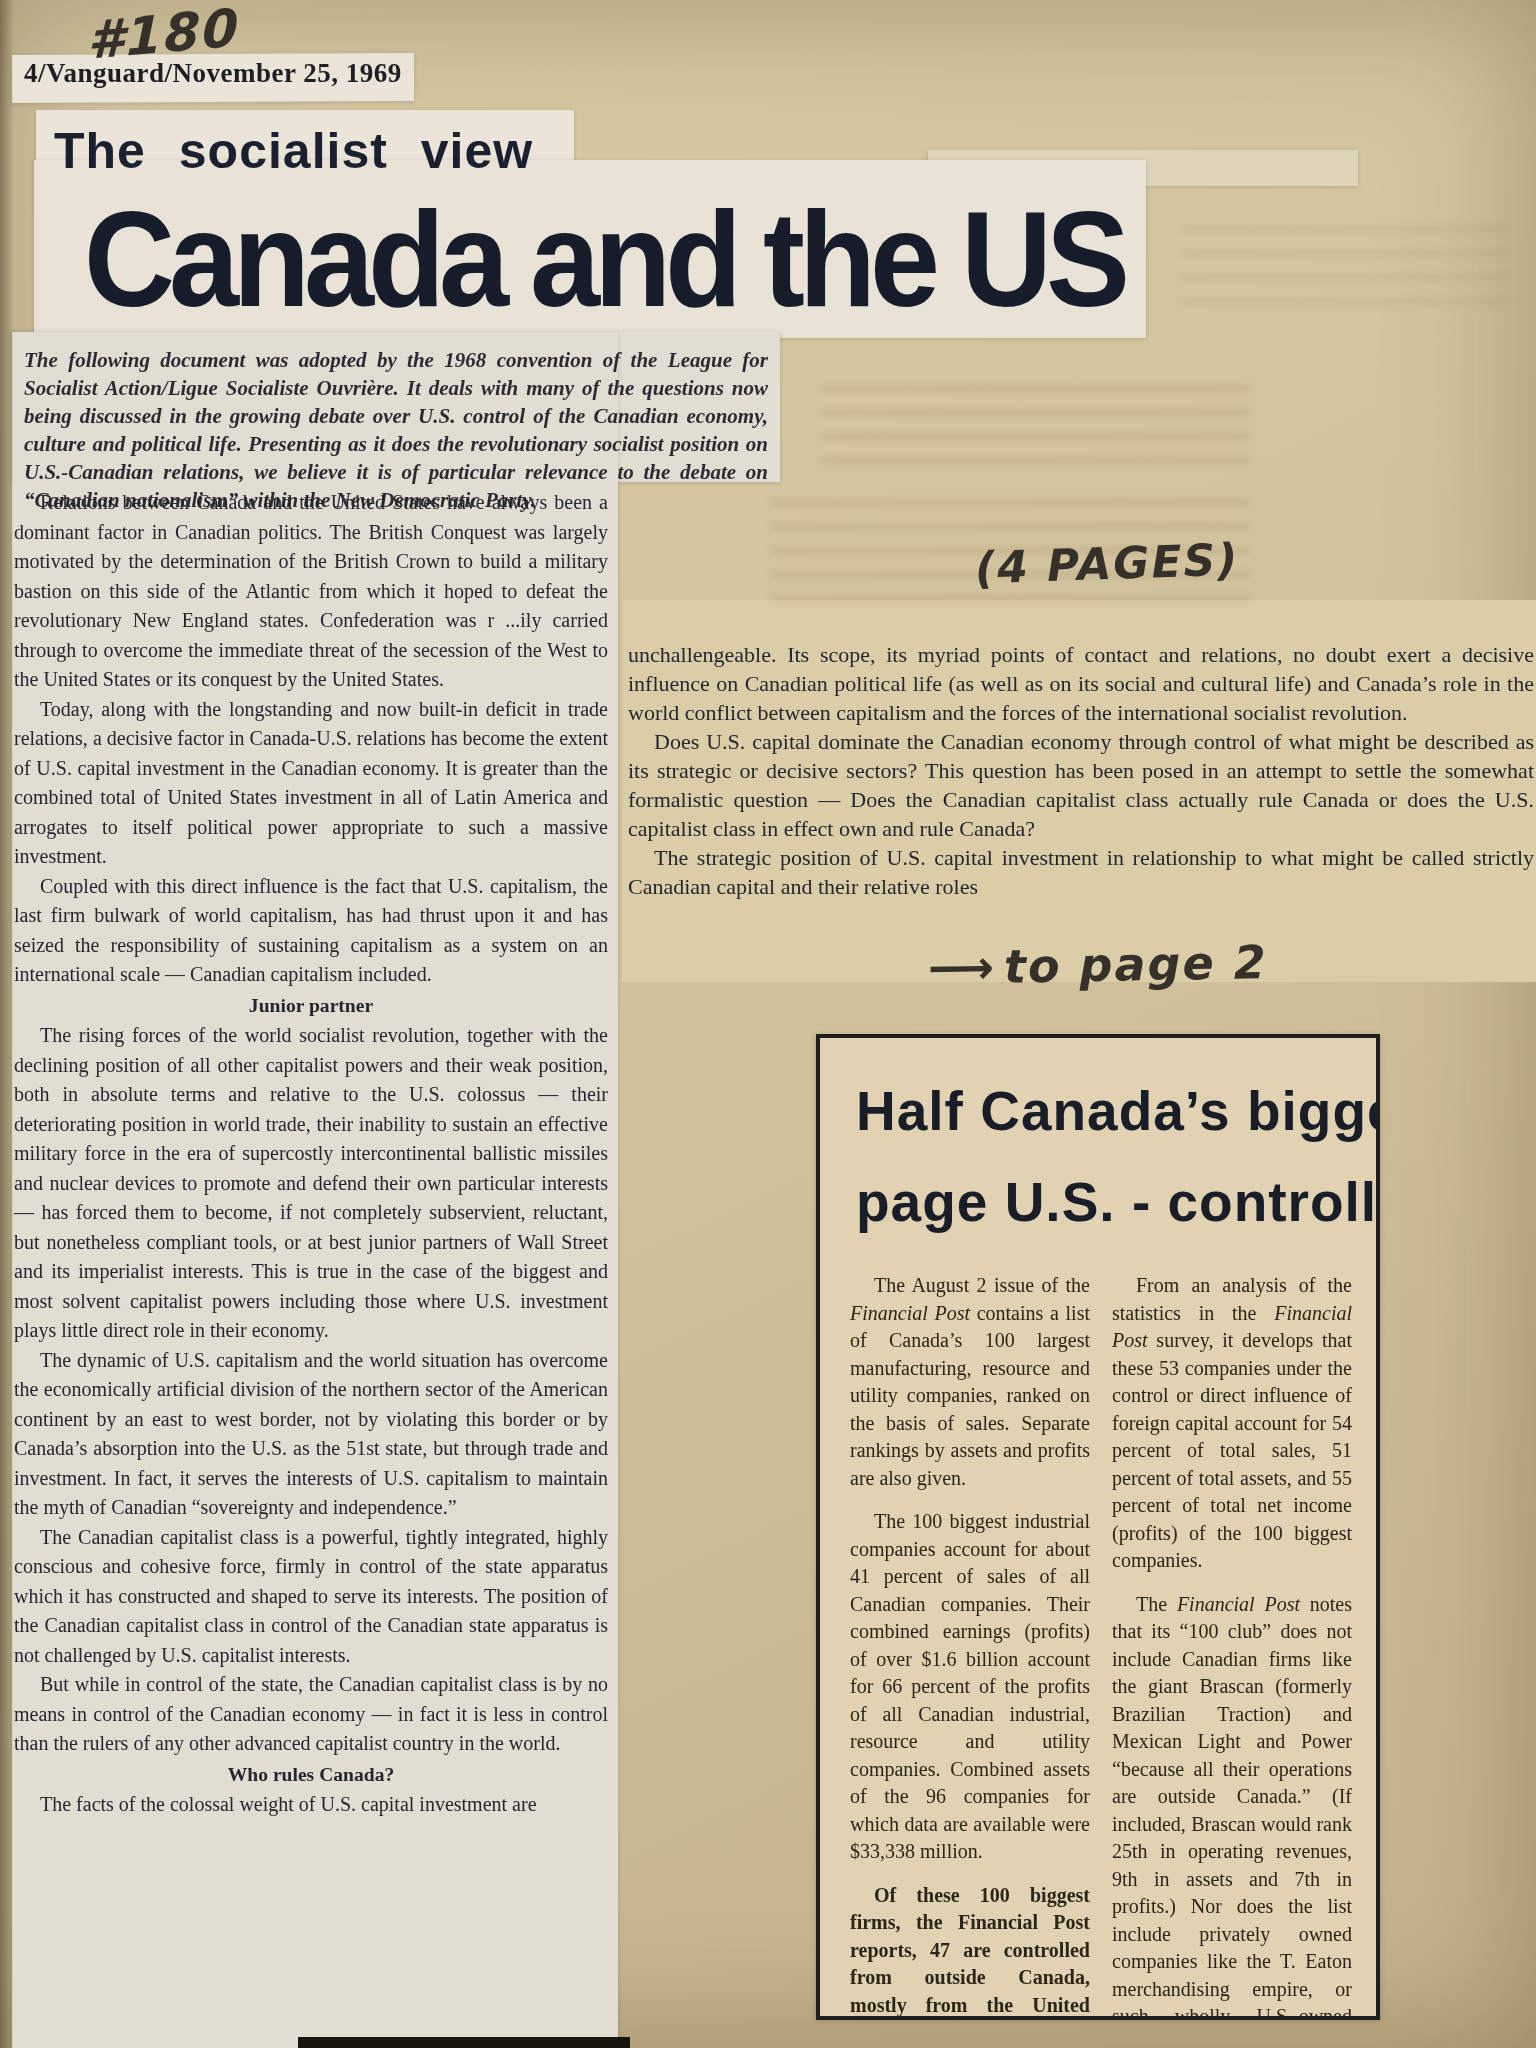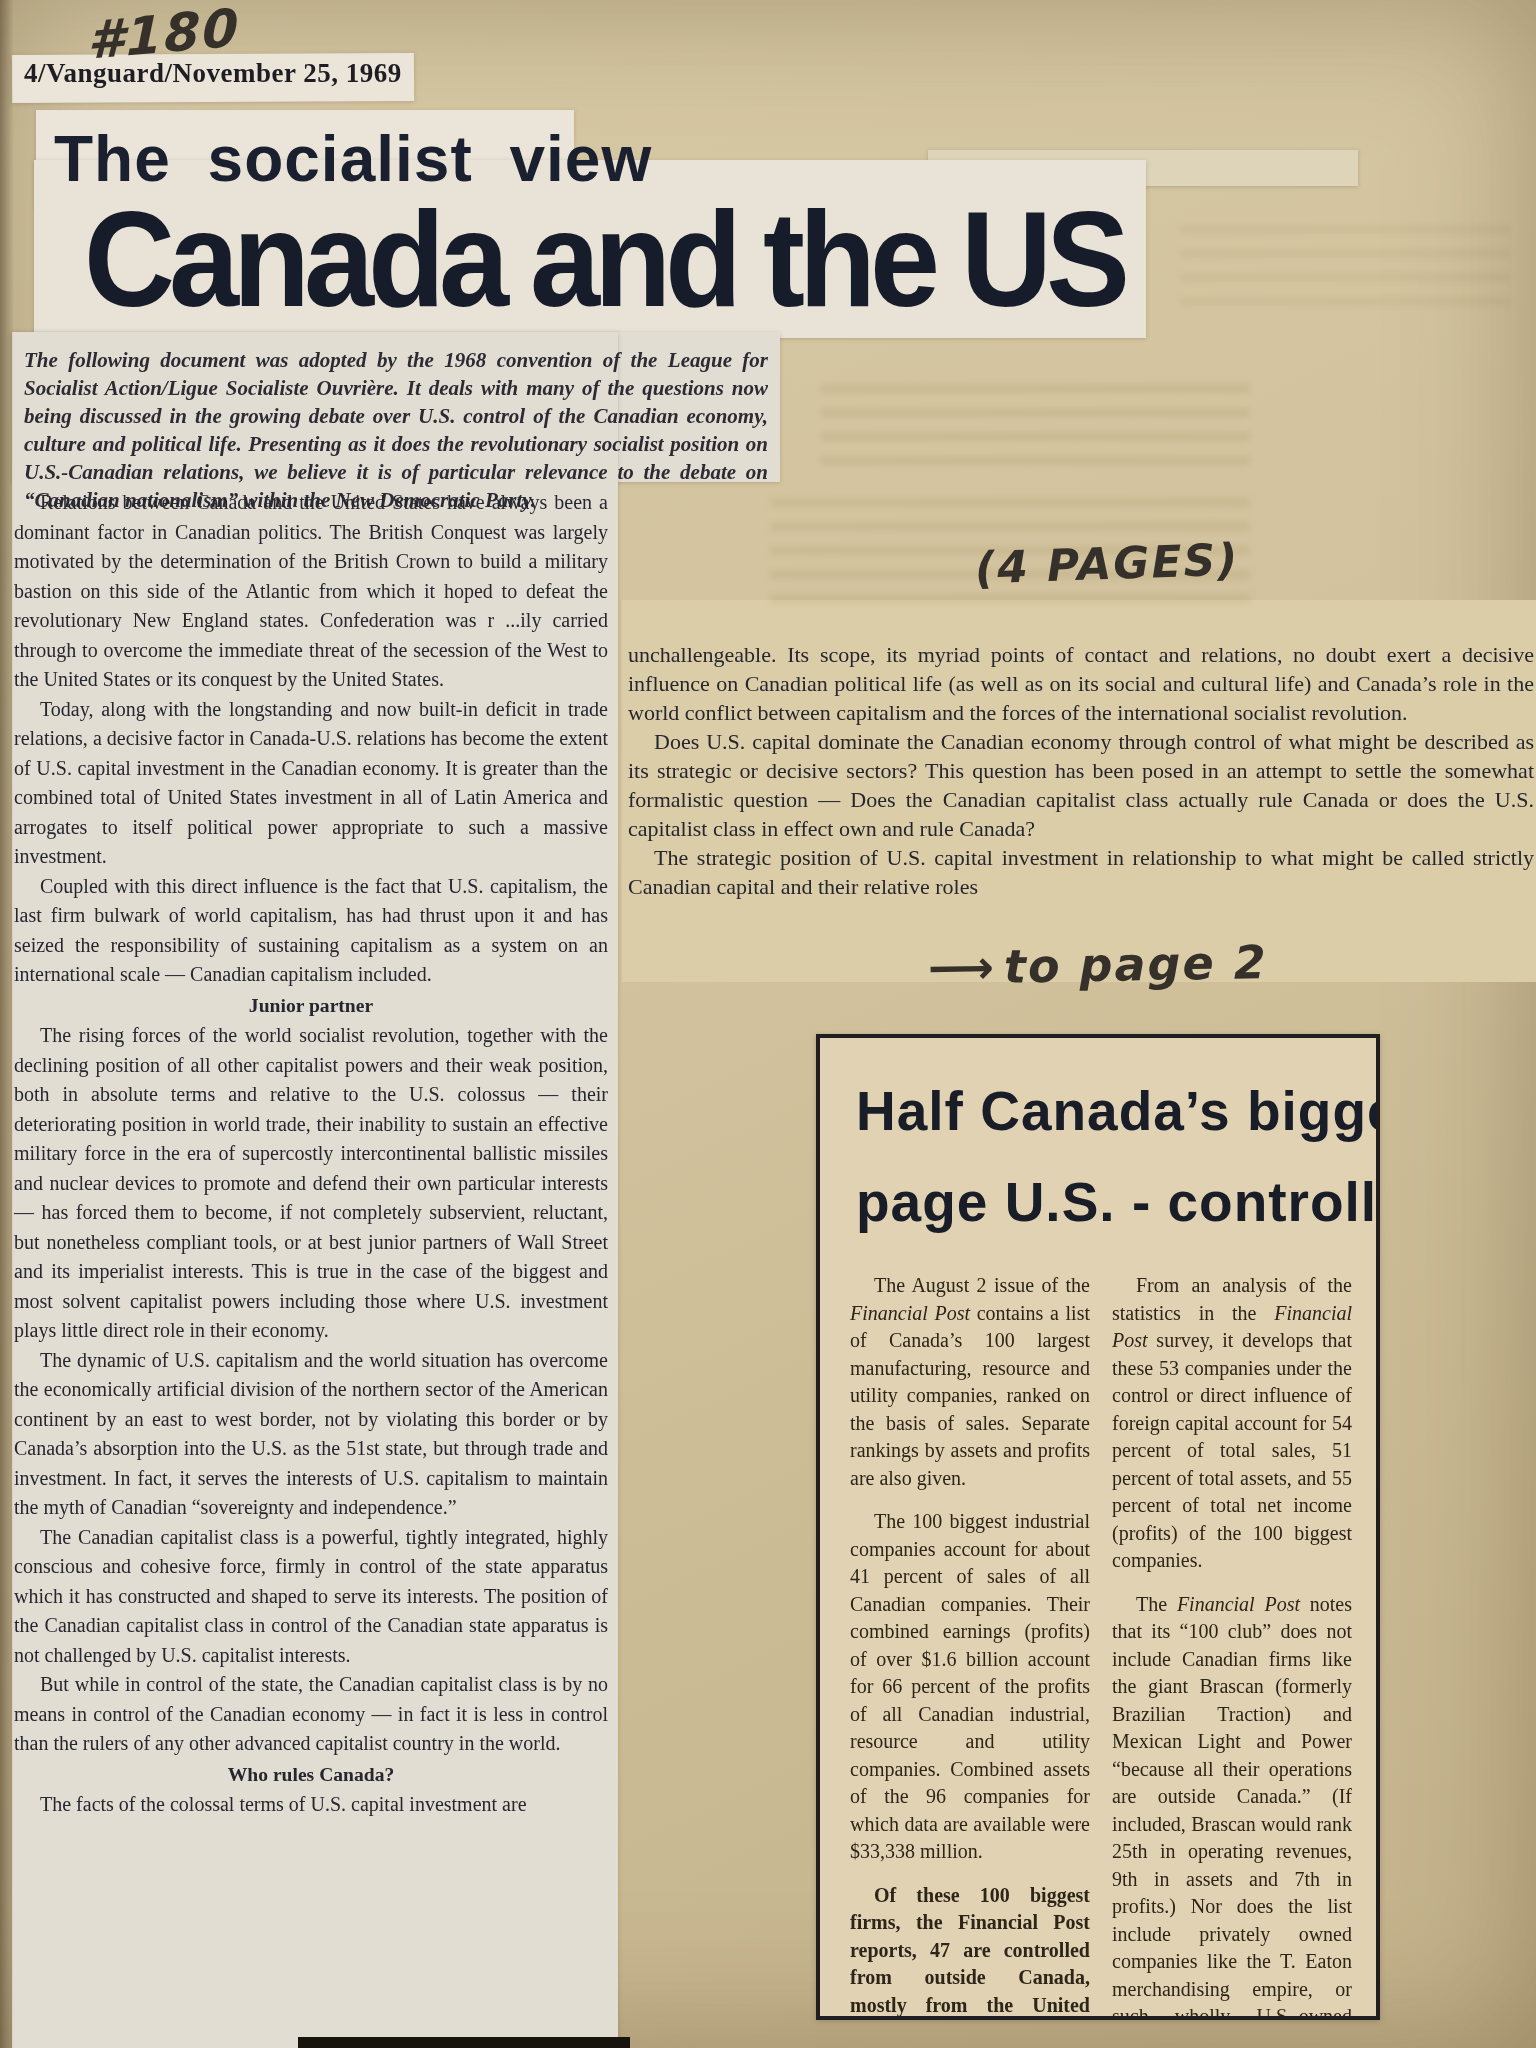--- a/index.html
+++ b/index.html
@@ -16,21 +16,21 @@
     position:absolute;font-family:"DejaVu Sans",sans-serif;font-style:italic;font-weight:bold;
     color:#35312a;letter-spacing:2px;white-space:nowrap;
   }
   #note-catalog{left:88px;top:4px;font-size:52px;transform:rotate(-5deg) skewX(-6deg);}
   #masthead{
     position:absolute;left:24px;top:58px;font-weight:bold;font-size:27px;color:#1e1d23;
     letter-spacing:.5px;white-space:nowrap;
   }
   #kicker{
     position:absolute;left:54px;top:122px;font-family:"Liberation Sans",sans-serif;
-    font-weight:bold;font-size:64px;color:#1b2030;letter-spacing:1px;word-spacing:18px;white-space:nowrap;
+    font-weight:bold;font-size:50px;color:#1b2030;letter-spacing:1px;word-spacing:18px;white-space:nowrap;
   }
   #headline{
     position:absolute;left:84px;top:192px;width:1040px;display:flex;justify-content:space-between;
     font-family:"Liberation Sans",sans-serif;font-weight:bold;font-size:126px;line-height:1;
     letter-spacing:-6px;color:#171c2b;transform:scaleY(1.08);transform-origin:top left;white-space:nowrap;
   }
   #intro{
     position:absolute;left:24px;top:346px;width:744px;font-style:italic;font-weight:bold;
     font-size:21px;line-height:28px;text-align:justify;color:#2c2b33;
   }
@@ -105,21 +105,21 @@
   <div class="news-col" id="col-left">
       <div class="para">Relations between Canada and the United States have always been a dominant factor in Canadian politics. The British Conquest was largely motivated by the determination of the British Crown to build a military bastion on this side of the Atlantic from which it hoped to defeat the revolutionary New England states. Confederation was r ...ily carried through to overcome the immediate threat of the secession of the West to the United States or its conquest by the United States.</div>
       <div class="para">Today, along with the longstanding and now built-in deficit in trade relations, a decisive factor in Canada-U.S. relations has become the extent of U.S. capital investment in the Canadian economy. It is greater than the combined total of United States investment in all of Latin America and arrogates to itself political power appropriate to such a massive investment.</div>
       <div class="para">Coupled with this direct influence is the fact that U.S. capitalism, the last firm bulwark of world capitalism, has had thrust upon it and has seized the responsibility of sustaining capitalism as a system on an international scale — Canadian capitalism included.</div>
       <div class="sub-head">Junior partner</div>
       <div class="para">The rising forces of the world socialist revolution, together with the declining position of all other capitalist powers and their weak position, both in absolute terms and relative to the U.S. colossus — their deteriorating position in world trade, their inability to sustain an effective military force in the era of supercostly intercontinental ballistic missiles and nuclear devices to promote and defend their own particular interests — has forced them to become, if not completely subservient, reluctant, but nonetheless compliant tools, or at best junior partners of Wall Street and its imperialist interests. This is true in the case of the biggest and most solvent capitalist powers including those where U.S. investment plays little direct role in their economy.</div>
       <div class="para">The dynamic of U.S. capitalism and the world situation has overcome the economically artificial division of the northern sector of the American continent by an east to west border, not by violating this border or by Canada’s absorption into the U.S. as the 51st state, but through trade and investment. In fact, it serves the interests of U.S. capitalism to maintain the myth of Canadian “sovereignty and independence.”</div>
       <div class="para">The Canadian capitalist class is a powerful, tightly integrated, highly conscious and cohesive force, firmly in control of the state apparatus which it has constructed and shaped to serve its interests. The position of the Canadian capitalist class in control of the Canadian state apparatus is not challenged by U.S. capitalist interests.</div>
       <div class="para">But while in control of the state, the Canadian capitalist class is by no means in control of the Canadian economy — in fact it is less in control than the rulers of any other advanced capitalist country in the world.</div>
       <div class="sub-head">Who rules Canada?</div>
-      <div class="para">The facts of the colossal terms of U.S. capital investment are</div>
+      <div class="para">The facts of the colossal weight of U.S. capital investment are</div>
     </div>
   <div class="news-col" id="col-right">
       <div class="para no-indent">unchallengeable. Its scope, its myriad points of contact and relations, no doubt exert a decisive influence on Canadian political life (as well as on its social and cultural life) and Canada’s role in the world conflict between capitalism and the forces of the international socialist revolution.</div>
       <div class="para">Does U.S. capital dominate the Canadian economy through control of what might be described as its strategic or decisive sectors? This question has been posed in an attempt to settle the somewhat formalistic question — Does the Canadian capitalist class actually rule Canada or does the U.S. capitalist class in effect own and rule Canada?</div>
       <div class="para">The strategic position of U.S. capital investment in relationship to what might be called strictly Canadian capital and their relative roles</div>
     </div>
 
   <div class="handwrite" id="note-topage">
     <span class="arrow">⟶</span><span>to page 2</span>
   </div>

